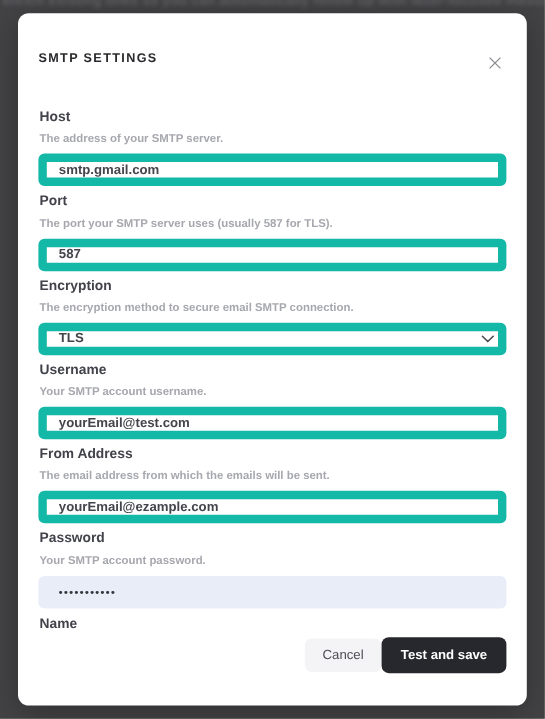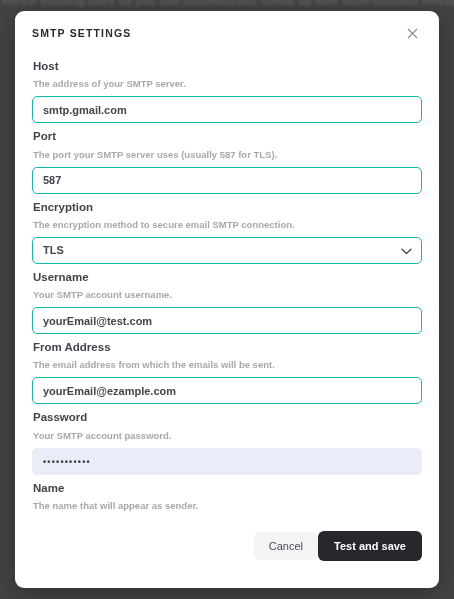--- a/index.html
+++ b/index.html
@@ -46,22 +46,22 @@
     box-shadow: 0 6px 26px rgba(0,0,0,0.28);
     display: flex;
     flex-direction: column;
     overflow: hidden;
   }
 
   .modal-header {
     height: 44px;
     flex: 0 0 auto;
     display: flex;
-    align-items: center;
     padding: 0 18px 0 17px;
+    margin-top: 32px;
   }
   .modal-title {
     font-size: 10.5px;
     font-weight: bold;
     letter-spacing: 1.15px;
     color: #2a2a2e;
     text-transform: uppercase;
   }
   .close-btn {
     margin-left: auto;
@@ -91,21 +91,21 @@
     color: #a7a8ae;
     margin: 0 0 6px 1px;
     line-height: 1.25;
   }
 
   .input-wrap { position: relative; }
 
   .text-input {
     width: 100%;
     height: 27px;
-    border: 1px solid #14b8a6;
+    border: 7px solid #14b8a6;
     border-radius: 5px;
     background: #fff;
     font-family: "Liberation Sans", sans-serif;
     font-size: 11px;
     color: #44454c;
     padding: 0 10px;
     outline: none;
     display: flex;
     align-items: center;
   }

